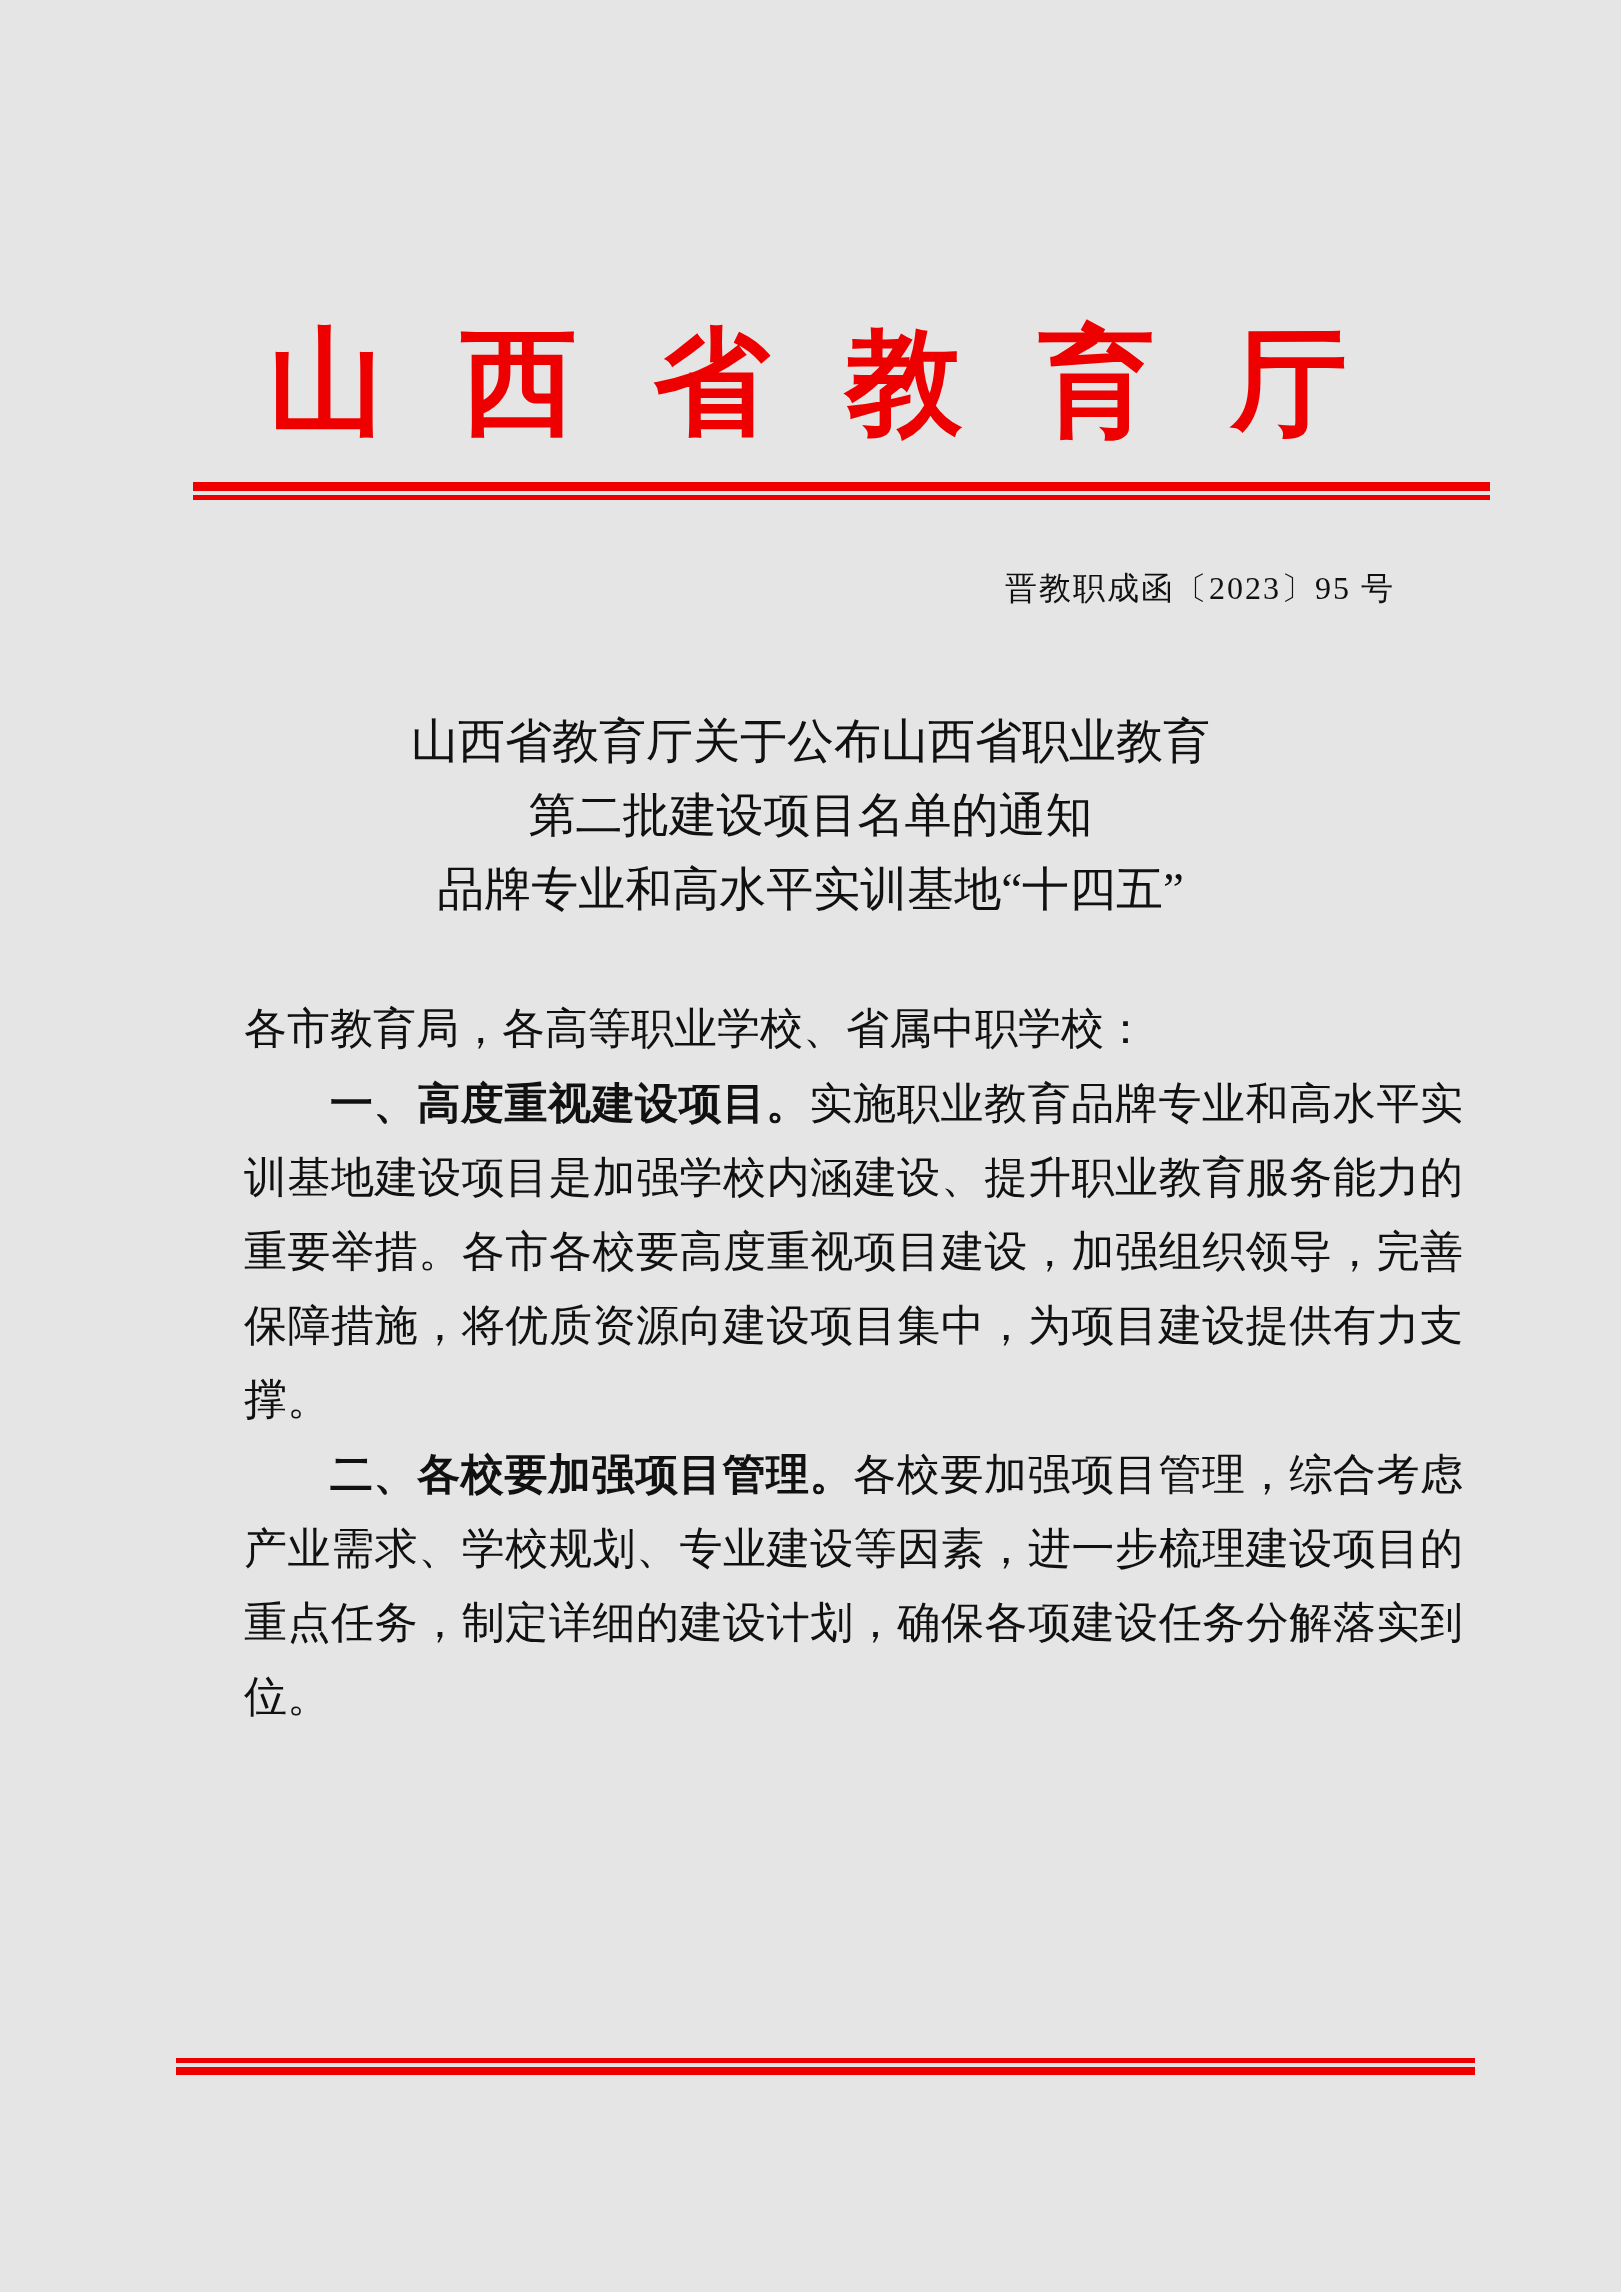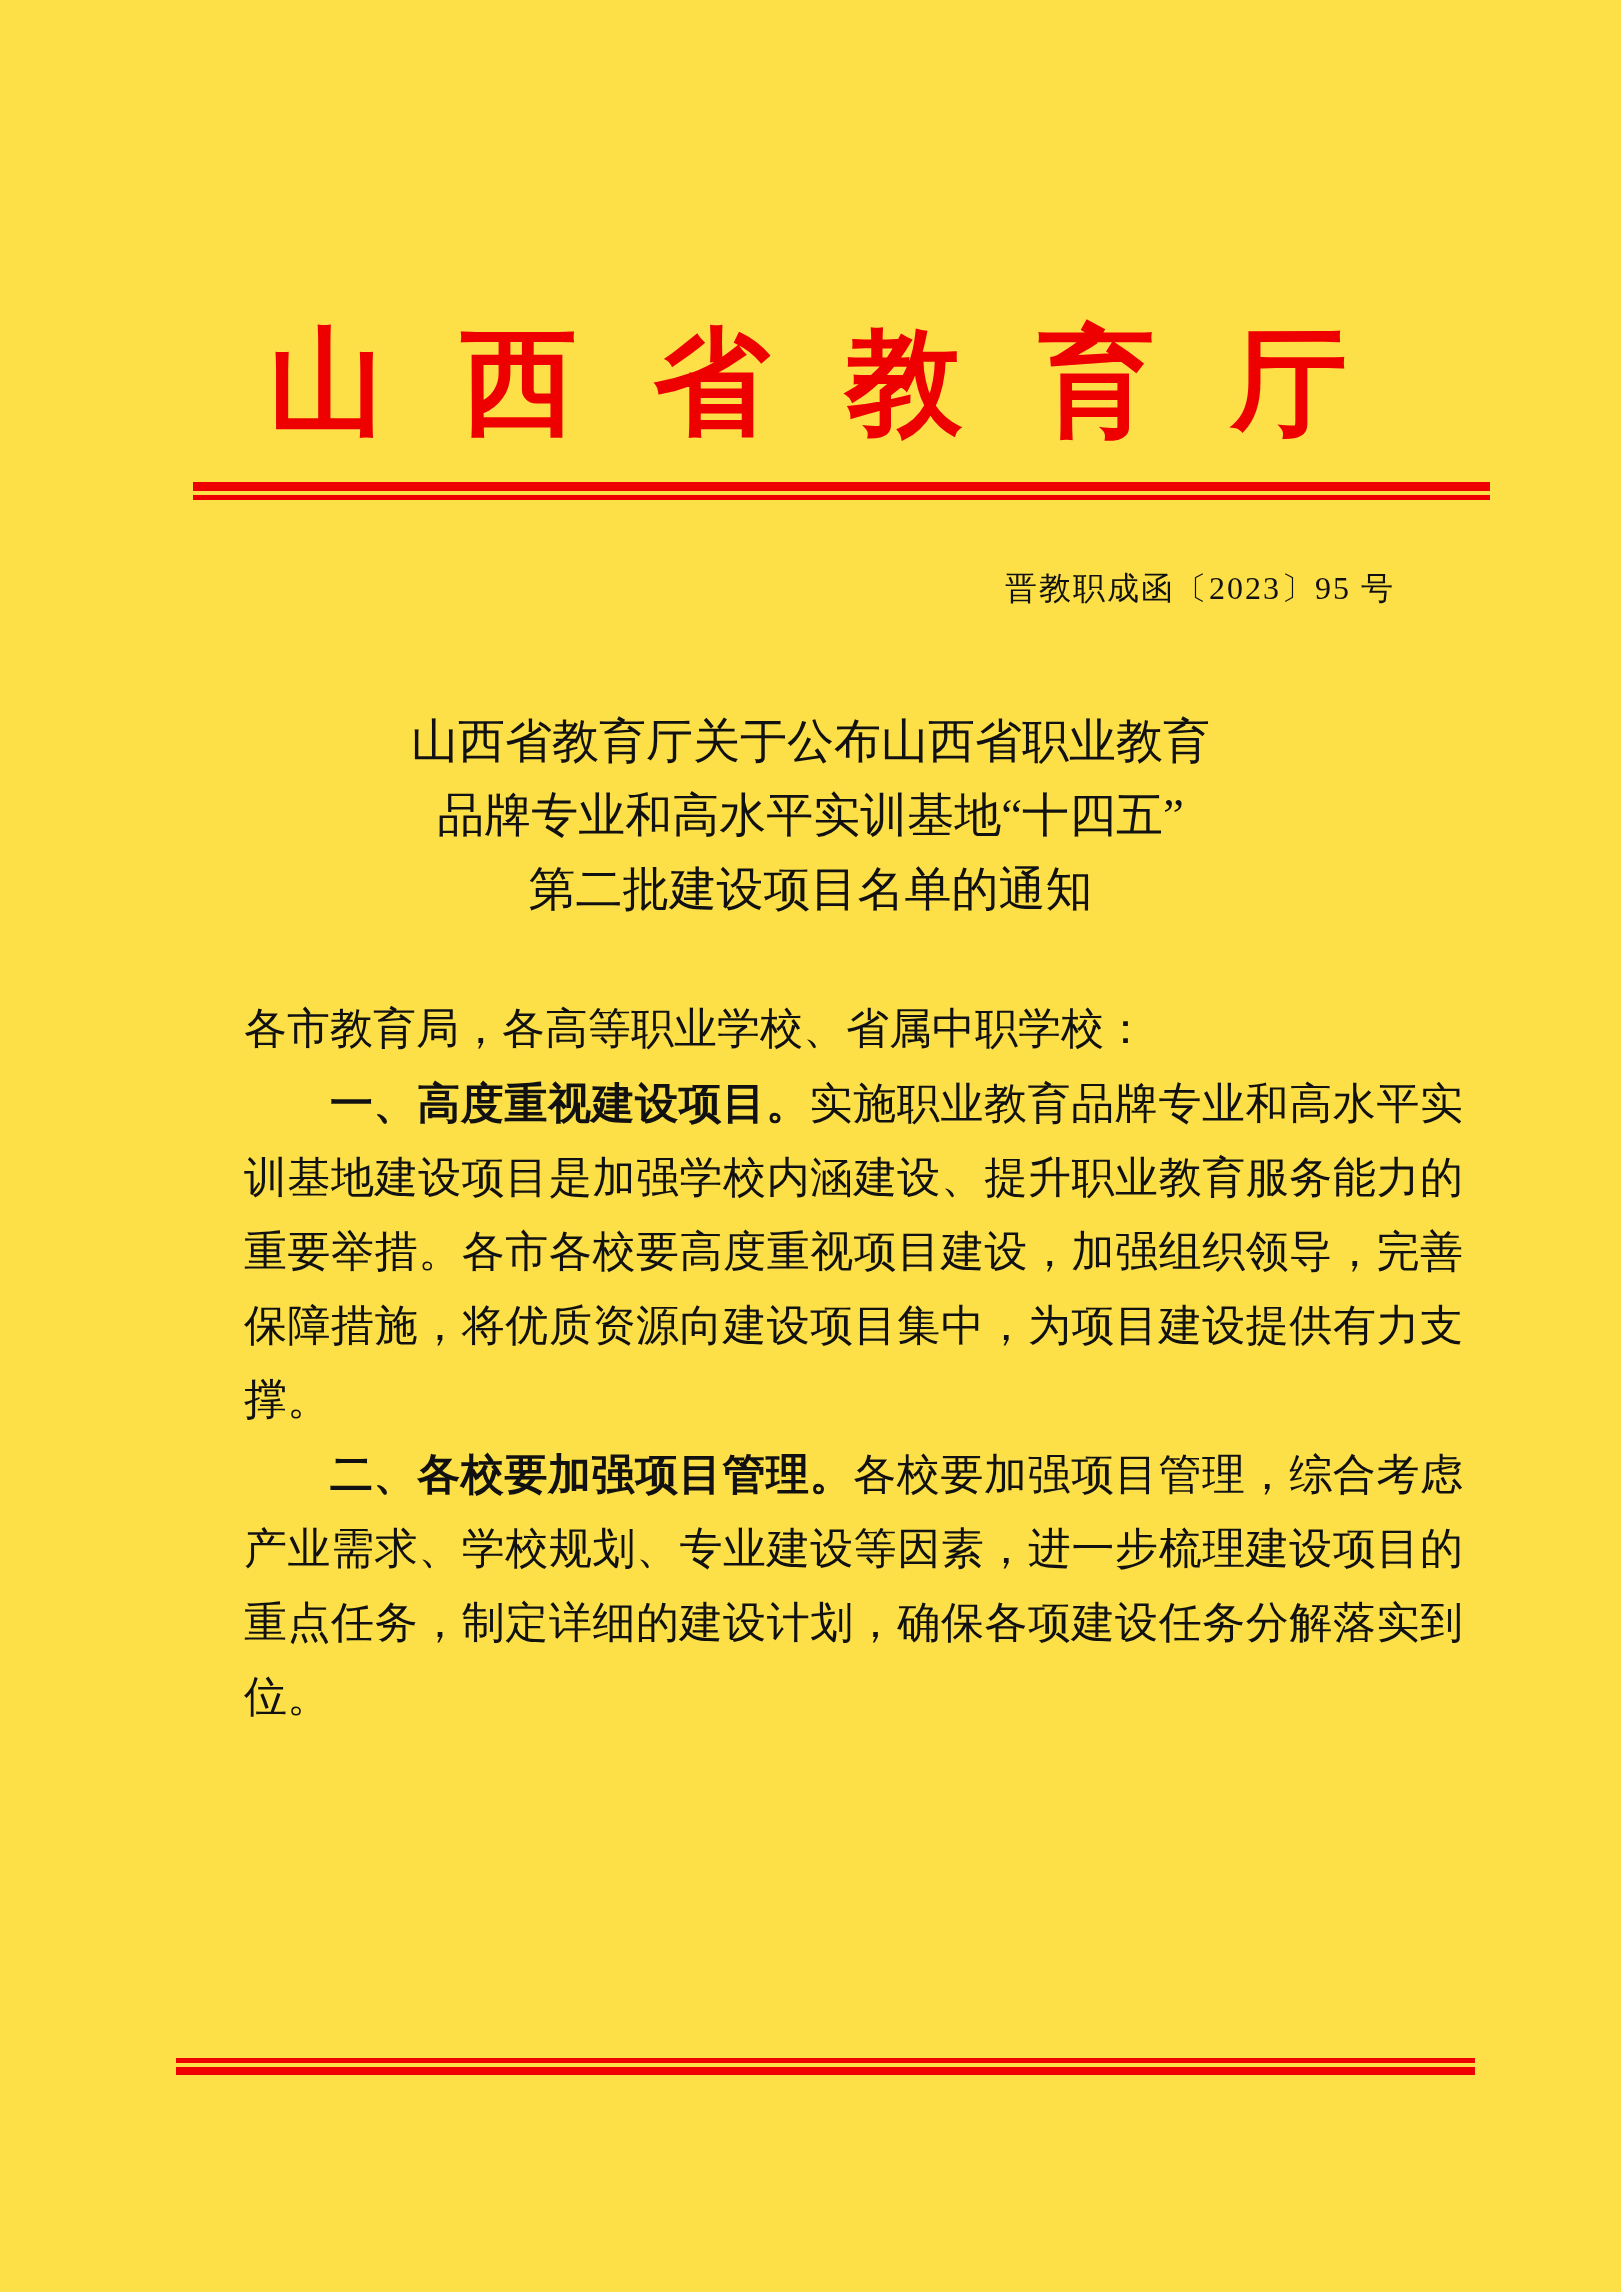--- a/index.html
+++ b/index.html
@@ -7,21 +7,21 @@
   html, body { background: #ffffff; }
   body {
     width: 1621px; height: 2293px;
     position: relative;
     font-family: "Liberation Serif", serif;
     color: var(--ink);
     overflow: hidden;
   }
   .page {
     position: absolute; inset: 0;
-    background: #fde047;
+    background: #e5e5e5;
   }
   
   .masthead {
     position: absolute;
     top: 320px; left: 0; right: 0;
     text-align: center;
     padding-left: 71px; 
     font-size: 116px;
     font-weight: 700;
     letter-spacing: 0.66em;
@@ -86,22 +86,22 @@
   <div class="rule rule-top">
     <div class="bar bar-thick"></div>
     <div class="gap"></div>
     <div class="bar bar-thin"></div>
   </div>
 
   <div class="doc-number">晋教职成函〔2023〕95 号</div>
 
   <div class="doc-title">
     <div>山西省教育厅关于公布山西省职业教育</div>
+    <div>第二批建设项目名单的通知</div>
     <div>品牌专业和高水平实训基地“十四五”</div>
-    <div>第二批建设项目名单的通知</div>
   </div>
 
   <div class="body-text">
     <p>各市教育局，各高等职业学校、省属中职学校：</p>
 
 
     <p class="para-indent"><span class="para-lead">一、高度重视建设项目。</span><span>实施职业教育品牌专业和高水平实训基地建设项目是加强学校内涵建设、提升职业教育服务能力的重要举措。各市各校要高度重视项目建设，加强组织领导，完善保障措施，将优质资源向建设项目集中，为项目建设提供有力支撑。</span></p>
 
     <p class="para-indent"><span class="para-lead">二、各校要加强项目管理。</span><span>各校要加强项目管理，综合考虑产业需求、学校规划、专业建设等因素，进一步梳理建设项目的重点任务，制定详细的建设计划，确保各项建设任务分解落实到位。</span></p>
   </div>

